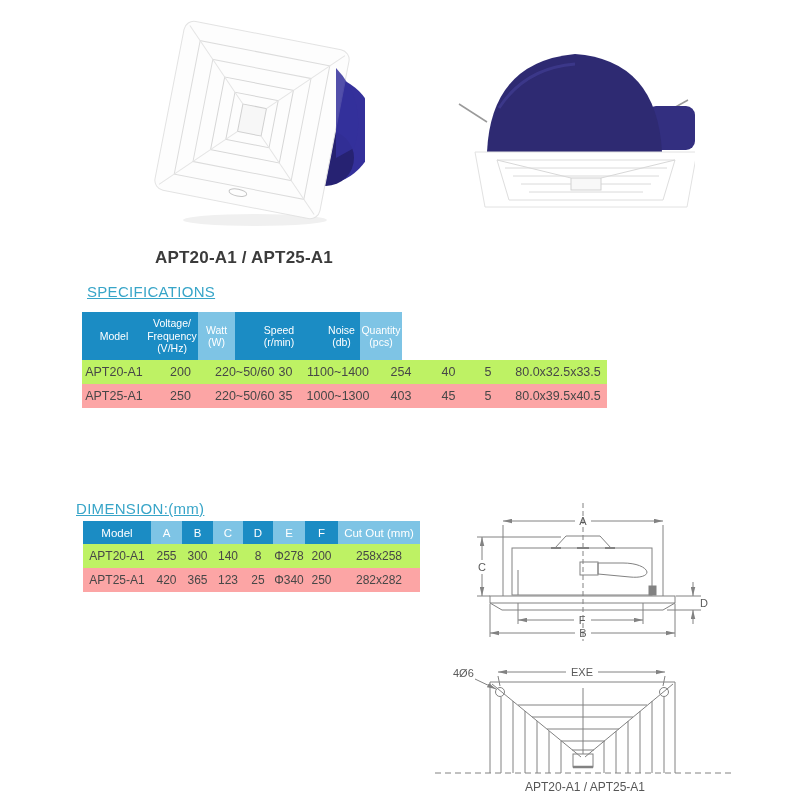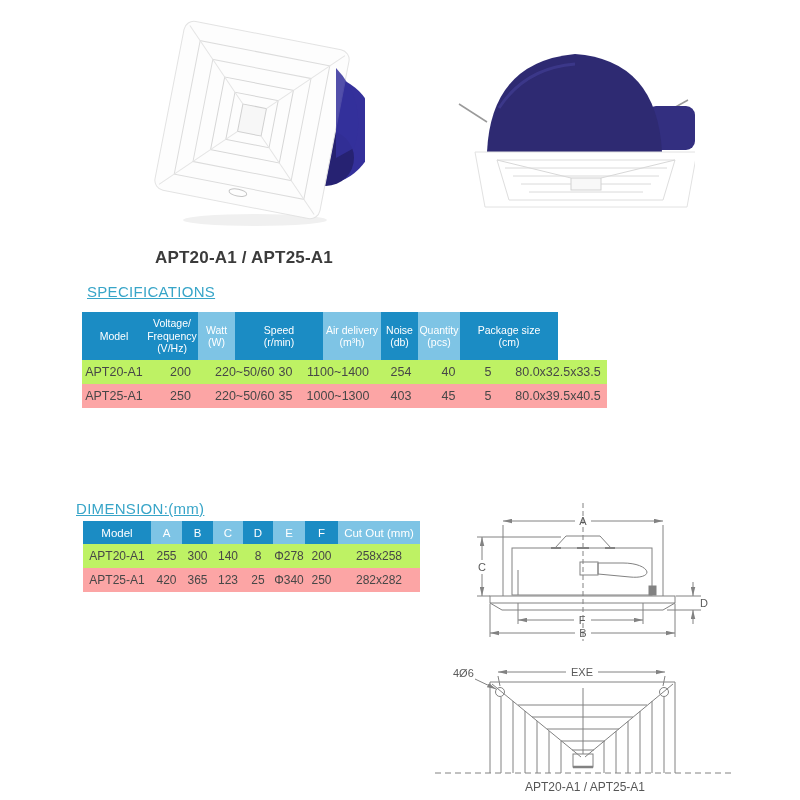--- a/index.html
+++ b/index.html
@@ -88,35 +88,27 @@
           <span>(V/Hz)</span>
         </div>
       <div class="hcell light" style="width:37px">
           <span>Watt</span>
           <span>(W)</span>
         </div>
       <div class="hcell dark" style="width:88px">
           <span>Speed</span>
           <span>(r/min)</span>
         </div>
-      <div class="hcell light" style="width:58px">
-          <span>Air delivery</span>
-          <span>(m³h)</span>
-        </div>
       <div class="hcell dark" style="width:37px">
           <span>Noise</span>
           <span>(db)</span>
         </div>
       <div class="hcell light" style="width:42px">
           <span>Quantity</span>
           <span>(pcs)</span>
-        </div>
-      <div class="hcell dark" style="width:98px">
-          <span>Package size</span>
-          <span>(cm)</span>
         </div>
     </div>
     <div class="drow">
       <div class="dcell" style="width:64px">APT20-A1</div>
       <div class="dcell" style="width:69px">200</div>
       <div class="dcell" style="width:52px">220~50/60</div>
       <div class="dcell" style="width:37px">30</div>
       <div class="dcell" style="width:68px">1100~1400</div>
       <div class="dcell" style="width:58px">254</div>
       <div class="dcell" style="width:37px">40</div>

